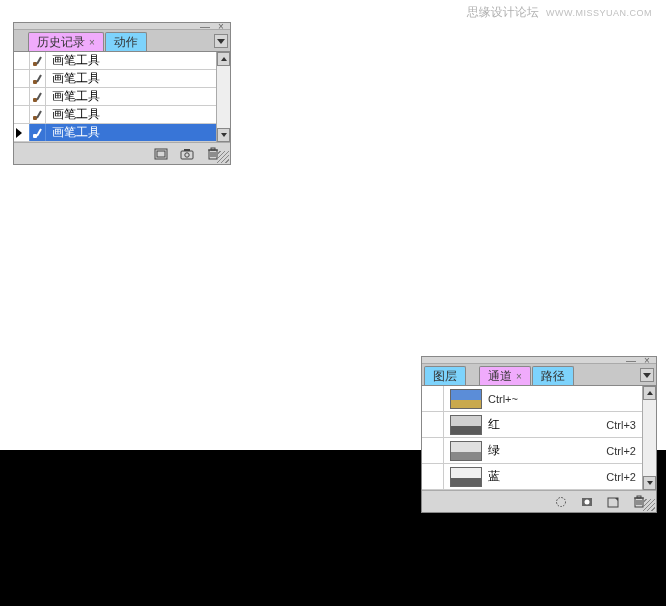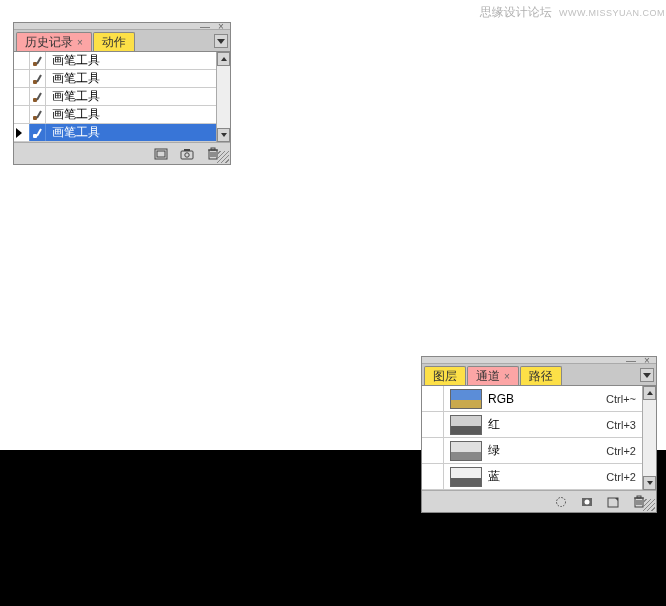--- a/index.html
+++ b/index.html
@@ -8,21 +8,21 @@
   height: 606px;
   background: #fff;
   font-family: "Microsoft YaHei", SimSun, Arial, sans-serif;
   font-size: 11px;
   position: relative;
   overflow: hidden;
 }
 .watermark {
   position: absolute;
   top: 4px;
-  right: 1px;
+  right: 14px;
   color: #b0b0b0;
   font-size: 12px;
   text-align: center;
 }
 .watermark .url { font-size: 9px; letter-spacing: 0.5px; margin-left: 4px; color: #c0c0c0; }
 .black-fill {
   position: absolute;
   left: 0;
   bottom: 0;
   width: 666px;
@@ -73,33 +73,33 @@
   display: flex;
   background: #c8c8c8;
   border-bottom: 1px solid #888;
   padding-left: 2px;
   padding-top: 2px;
   position: relative;
   height: 22px;
 }
 .tab {
   padding: 2px 8px 1px 8px;
-  background: #fde047;
+  background: #7dd3fc;
   border: 1px solid #888;
   border-bottom: none;
   margin-right: 1px;
   border-radius: 2px 2px 0 0;
   cursor: pointer;
   font-size: 12px;
   color: #333;
   display: flex;
   align-items: center;
   gap: 4px;
 }
-.tab.active { background: #fca5a5; }
+.tab.active { background: #f0abfc; margin-left: 12px; }
 .tab .x { color: #666; font-size: 10px; }
 .menu-btn {
   position: absolute;
   right: 2px;
   top: 4px;
   width: 14px;
   height: 14px;
   border: 1px solid #888;
   background: #d6d6d6;
   display: flex;
@@ -414,21 +414,20 @@
     <div class="tab">
       <span>路径</span>
     </div>
     <div class="menu-btn"></div>
   </div>
   <div class="panel-body">
     <div id="chan-rows">
         <div class="chan-row">
           <div class="chan-eye"></div>
           <div class="thumb rgb"></div>
-          <div class="chan-label">RGB</div>
           <div class="chan-short">Ctrl+~</div>
         </div>
         <div class="chan-row">
           <div class="chan-eye"></div>
           <div class="thumb red"></div>
           <div class="chan-label">红</div>
           <div class="chan-short">Ctrl+3</div>
         </div>
         <div class="chan-row">
           <div class="chan-eye"></div>

